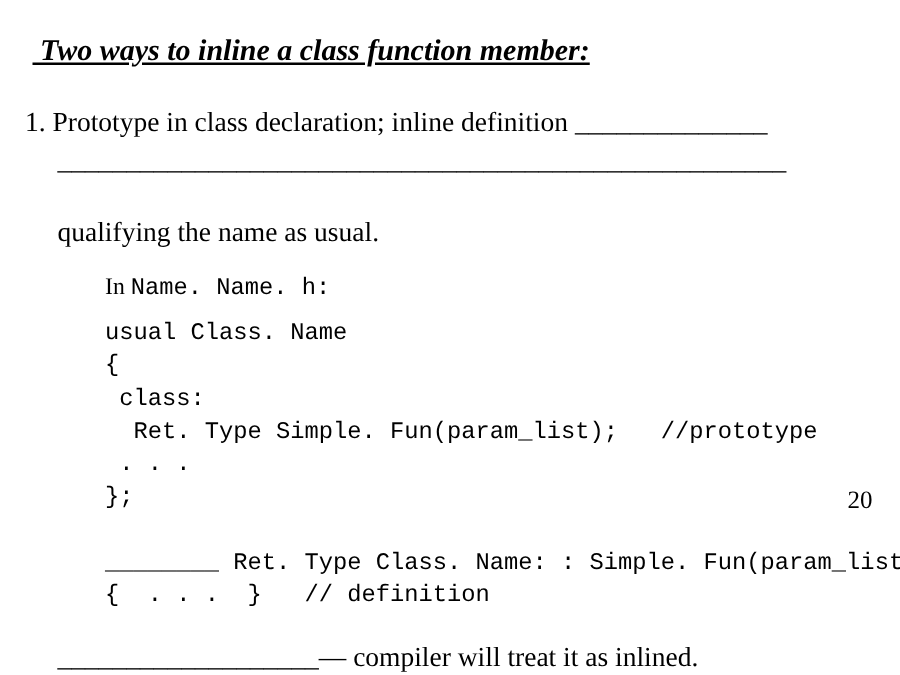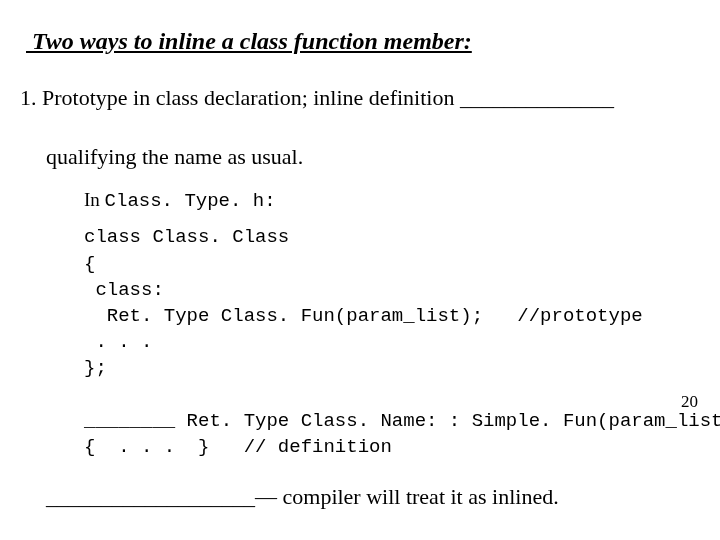--- a/index.html
+++ b/index.html
@@ -60,43 +60,44 @@
     margin: 22px 0 0 0;
   }
   .para2 .line2 {
     margin-left: 26px;
     display: block;
   }
   .pagenum {
     position: absolute;
     right: 22px;
     bottom: 20px;
-    font-size: 17px;
+    font-size: 20px;
   }
 </style>
 </head>
 <body>
 
 <div class="page">
 
   <h1 class="heading"> Two ways to inline a class function member:</h1>
 
   <div class="para1">
     <span>1. Prototype in class declaration; inline definition ______________</span>
+    <span class="line2">_____________________________________________________</span>
     <span class="line3">qualifying the name as usual.</span>
   </div>
 
   <div class="codehdr">
-    <span>In  </span><span class="mono">Class. Type. h:</span>
+    <span>In  </span><span class="mono">Name. Name. h:</span>
   </div>
 
-  <div class="codeblock"><span>class Class. Class</span>
+  <div class="codeblock"><span>usual Class. Name</span>
 <span>{</span>
 <span> class:</span>
-<span>  Ret. Type Class. Fun(param_list);   //prototype</span>
+<span>  Ret. Type Simple. Fun(param_list);   //prototype</span>
 <span> . . .</span>
 <span>};</span>
 <span></span>
 <span>________ Ret. Type Class. Name: : Simple. Fun(param_list)</span>
 <span>{  . . .  }   // definition</span></div>
 
   <div class="para2">
     <span class="line2">___________________— compiler will treat it as inlined.</span>
   </div>
 

